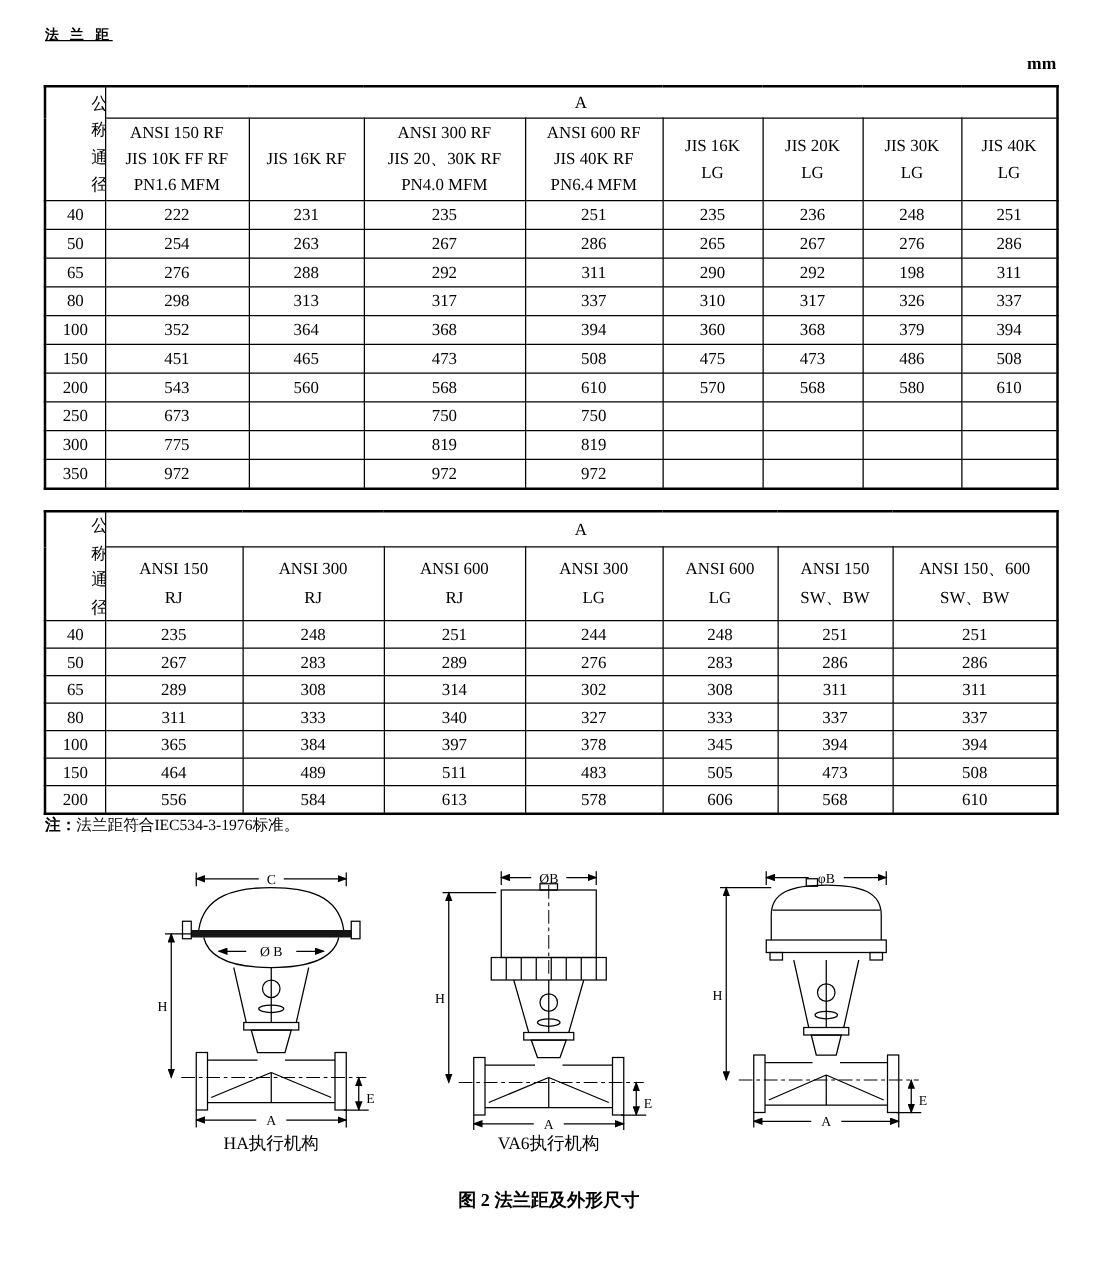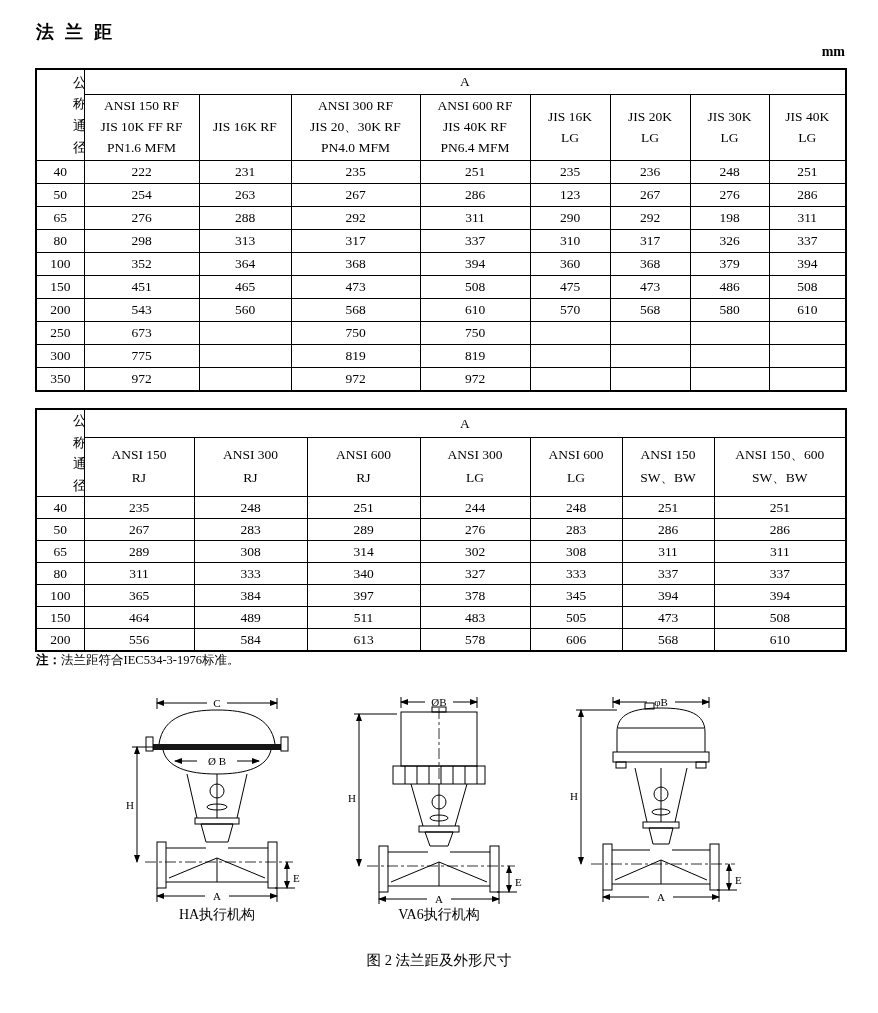--- a/index.html
+++ b/index.html
@@ -4,21 +4,21 @@
 <style>
   html,body { margin:0; padding:0; background:#fff; }
   .page {
     position:relative; width:878px; height:1013px; background:#fff;
     font-family:"Liberation Serif","DejaVu Serif",serif; color:#000;
     overflow:hidden;
   }
   .title {
     position:absolute; left:36px; top:20px; margin:0;
     font-family:"Liberation Sans","DejaVu Sans",sans-serif;
-    font-size:18px; font-weight:bold; letter-spacing:3px;
+    font-size:11px; font-weight:bold; letter-spacing:3px;text-decoration:underline;
   }
   .unit {
     position:absolute; right:33px; top:44px;
     font-size:14px; font-weight:bold;padding-left:48px;
   }
   table.tbl {
     position:absolute; left:35px; width:810px;
     border-collapse:collapse; table-layout:fixed;
     border:2px solid #000;
     font-size:13.5px;
@@ -41,21 +41,21 @@
   .note b { font-weight:bold; }
   .figures {
     position:absolute; top:690px; left:0; width:878px;
     display:flex; justify-content:center; gap:22px;
   }
   .figures figure { margin:0; width:200px; text-align:center; }
   .figures svg { display:block; }
   .figures figcaption { font-size:14px; margin-top:1px; }
   .figcap {
     position:absolute; top:951px; left:0; width:878px;
-    text-align:center; font-size:14.5px;
+    text-align:center; font-size:14.5px;font-weight:bold;
   }
   .ln { stroke:#000; stroke-width:1; fill:none; }
   .cl { stroke:#000; stroke-width:0.8; fill:none; stroke-dasharray:11 3 3 3; }
   .dimtx { font-family:"Liberation Serif","DejaVu Serif",serif; font-size:11px; fill:#000; stroke:none; }
 </style>
 </head>
 <body>
 
 <div class="page">
 
@@ -130,21 +130,21 @@
           <td>236</td>
           <td>248</td>
           <td>251</td>
         </tr>
         <tr>
           <td>50</td>
           <td>254</td>
           <td>263</td>
           <td>267</td>
           <td>286</td>
-          <td>123</td>
+          <td>265</td>
           <td>267</td>
           <td>276</td>
           <td>286</td>
         </tr>
         <tr>
           <td>65</td>
           <td>276</td>
           <td>288</td>
           <td>292</td>
           <td>311</td>

